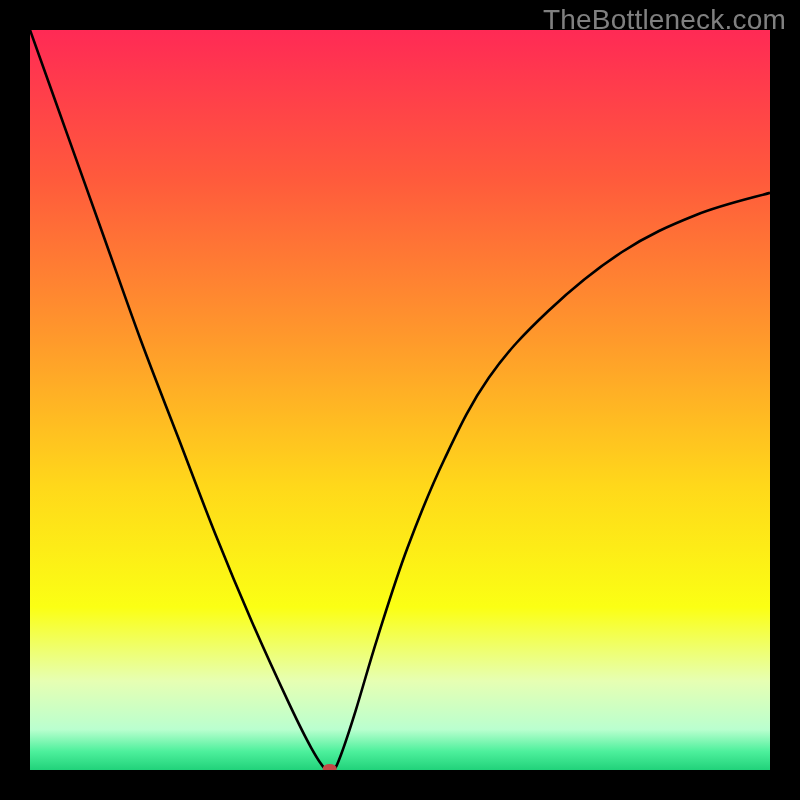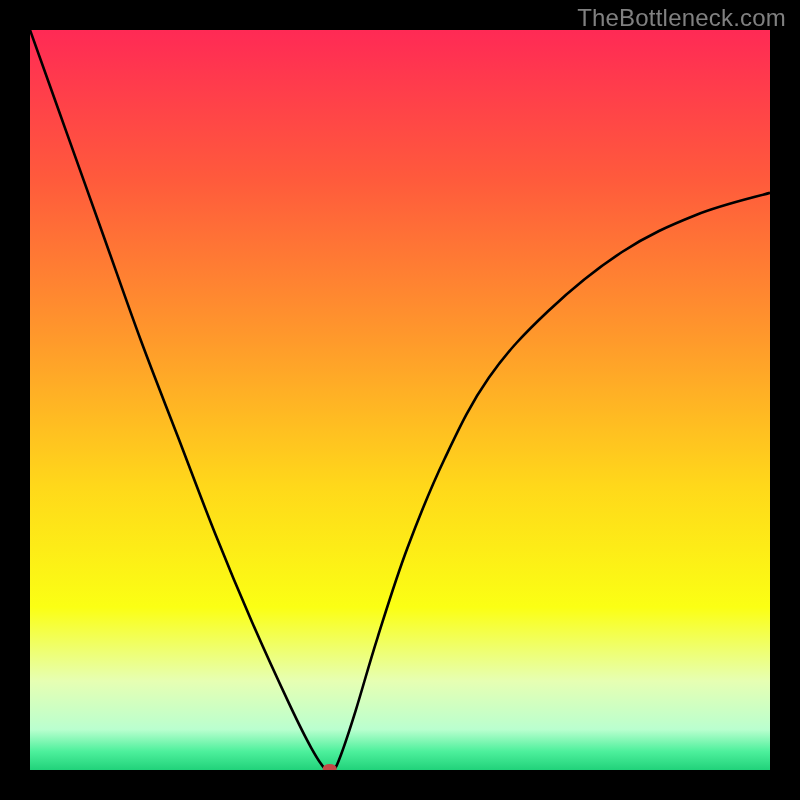--- a/index.html
+++ b/index.html
@@ -23,21 +23,21 @@
     top: 30px;
     width: 740px;
     height: 740px;
     box-sizing: border-box;
   }
   .watermark {
     position: absolute;
     top: 4px;
     right: 14px;
     color: #808080;
-    font-size: 24px;
+    font-size: 28px;
     letter-spacing: 0.2px;
     font-weight: 400;
   }
   svg { display: block; }
 </style>
 </head>
 <body>
 
 <div class="frame">
 

